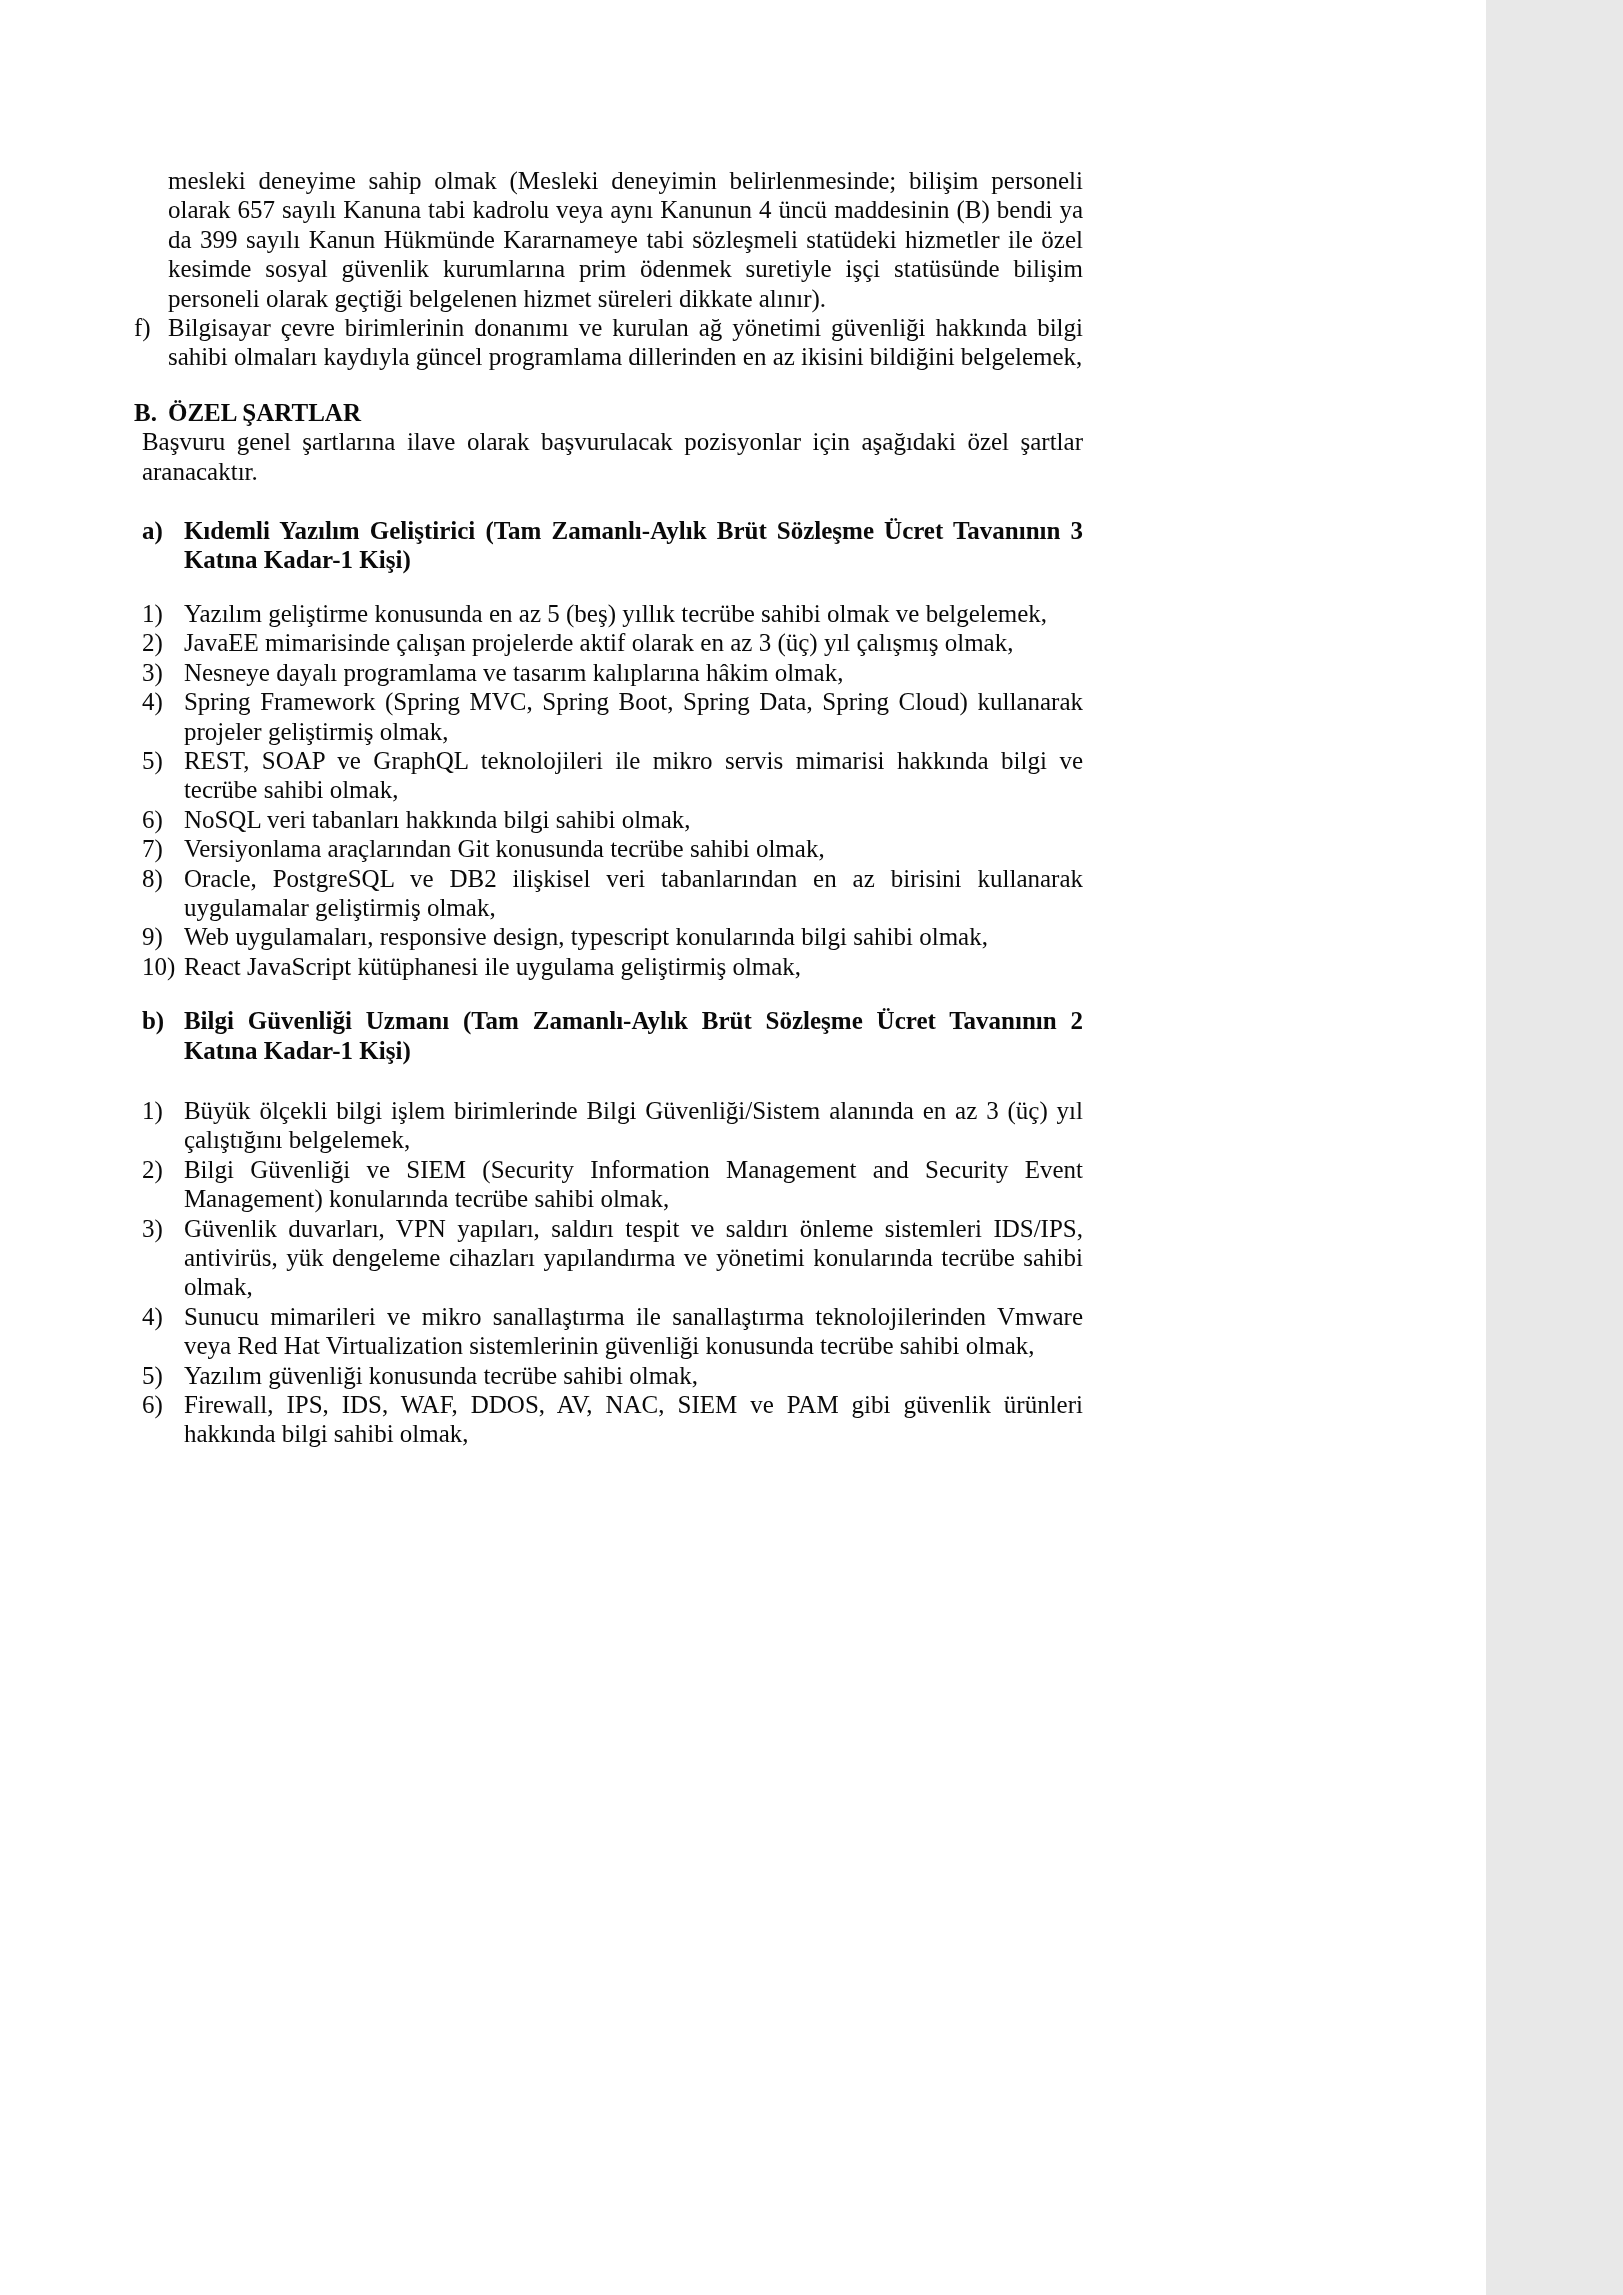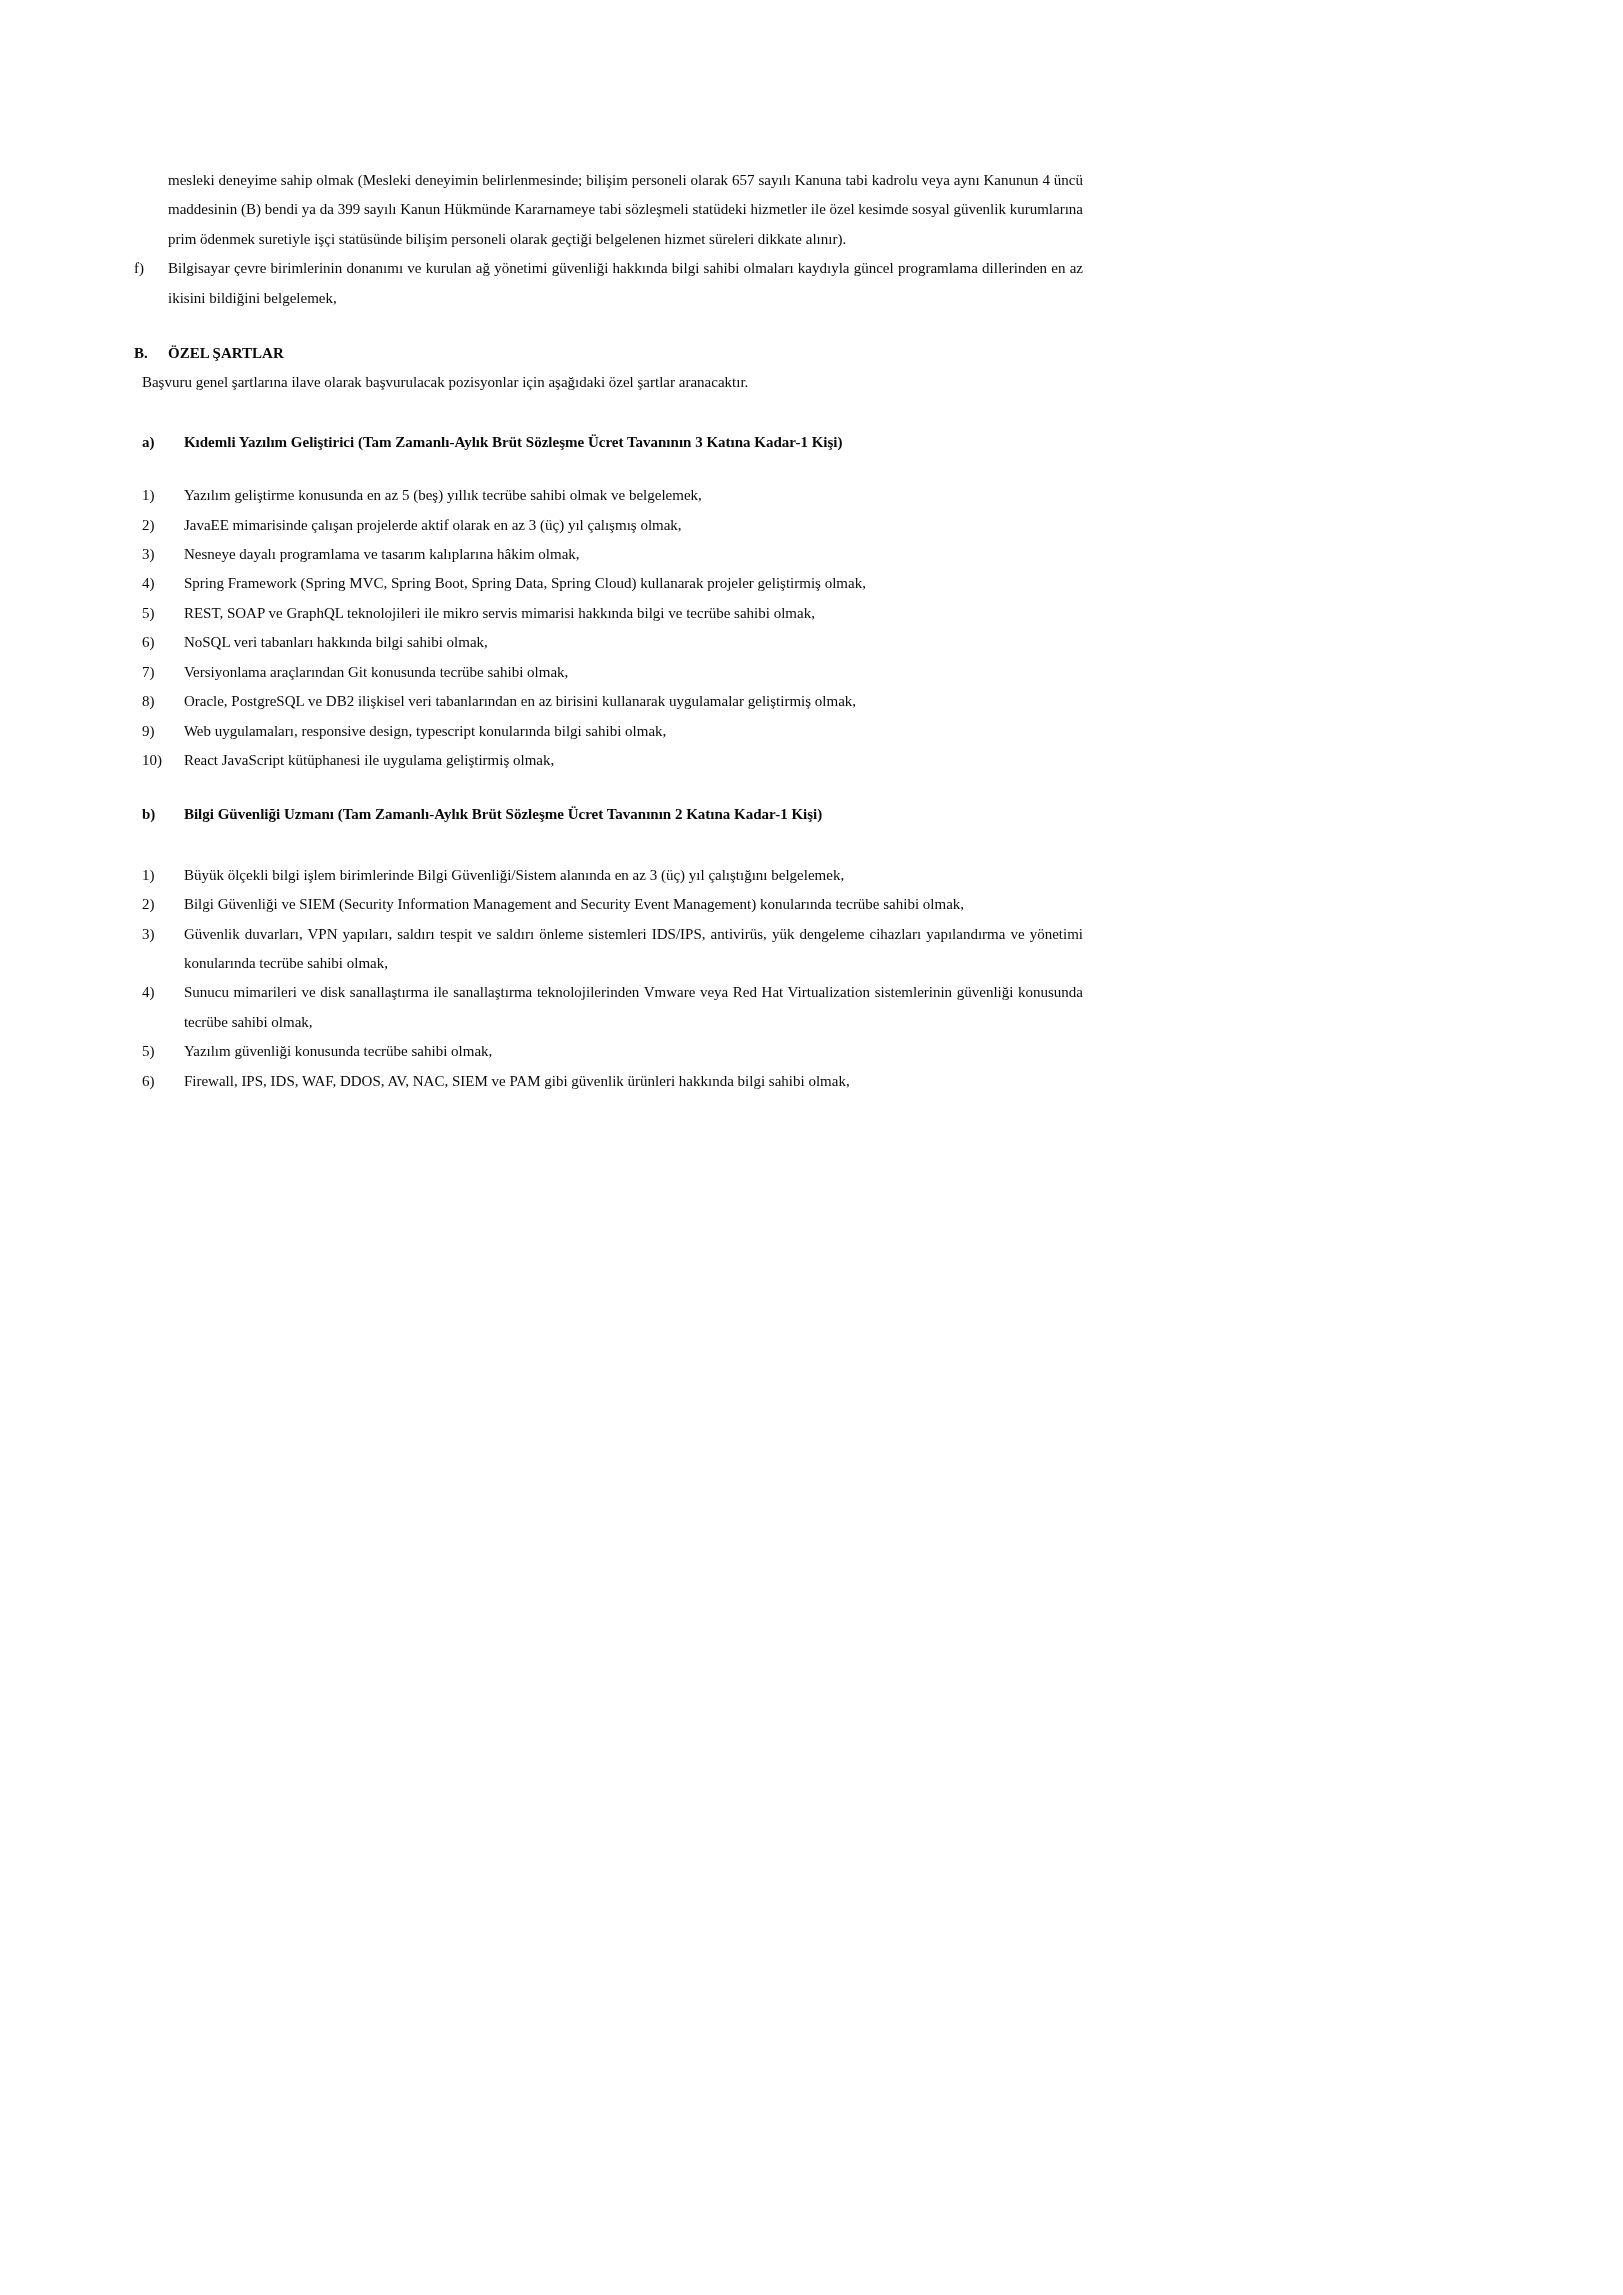--- a/index.html
+++ b/index.html
@@ -2,25 +2,25 @@
 <html style="font-size:10.5px"><head>
 <meta charset="utf-8">
 <style>
   html, body {
     margin: 0;
     padding: 0;
     background: #e8e8e8;
   }
   .page {
     position: relative;
-    width: 1623px;
+    width: 1486px;
     height: 2295px;
     background: #ffffff;
     font-family: "Liberation Serif", "DejaVu Serif", serif;
-    font-size: 15px;
+    font-size: 25px;
     line-height: 29.4px;
     color: #0a0a0a;
     overflow: hidden;
   }
   .content {
     position: absolute;
     left: 134px;
     top: 166px;
     width: 949px;
   }
@@ -142,21 +142,21 @@
       <div class="row indent">
         <div class="num">2)</div>
         <div class="txt">Bilgi Güvenliği ve SIEM (Security Information Management and Security Event Management) konularında tecrübe sahibi olmak,</div>
       </div>
       <div class="row indent">
         <div class="num">3)</div>
         <div class="txt">Güvenlik duvarları, VPN yapıları, saldırı tespit ve saldırı önleme sistemleri IDS/IPS, antivirüs, yük dengeleme cihazları yapılandırma ve yönetimi konularında tecrübe sahibi olmak,</div>
       </div>
       <div class="row indent">
         <div class="num">4)</div>
-        <div class="txt">Sunucu mimarileri ve disk sanallaştırma ile sanallaştırma teknolojilerinden Vmware veya Red Hat Virtualization sistemlerinin güvenliği konusunda tecrübe sahibi olmak,</div>
+        <div class="txt">Sunucu mimarileri ve mikro sanallaştırma ile sanallaştırma teknolojilerinden Vmware veya Red Hat Virtualization sistemlerinin güvenliği konusunda tecrübe sahibi olmak,</div>
       </div>
       <div class="row indent">
         <div class="num">5)</div>
         <div class="txt">Yazılım güvenliği konusunda tecrübe sahibi olmak,</div>
       </div>
       <div class="row indent">
         <div class="num">6)</div>
         <div class="txt">Firewall, IPS, IDS, WAF, DDOS, AV, NAC, SIEM ve PAM gibi güvenlik ürünleri hakkında bilgi sahibi olmak,</div>
       </div>
     </div>

